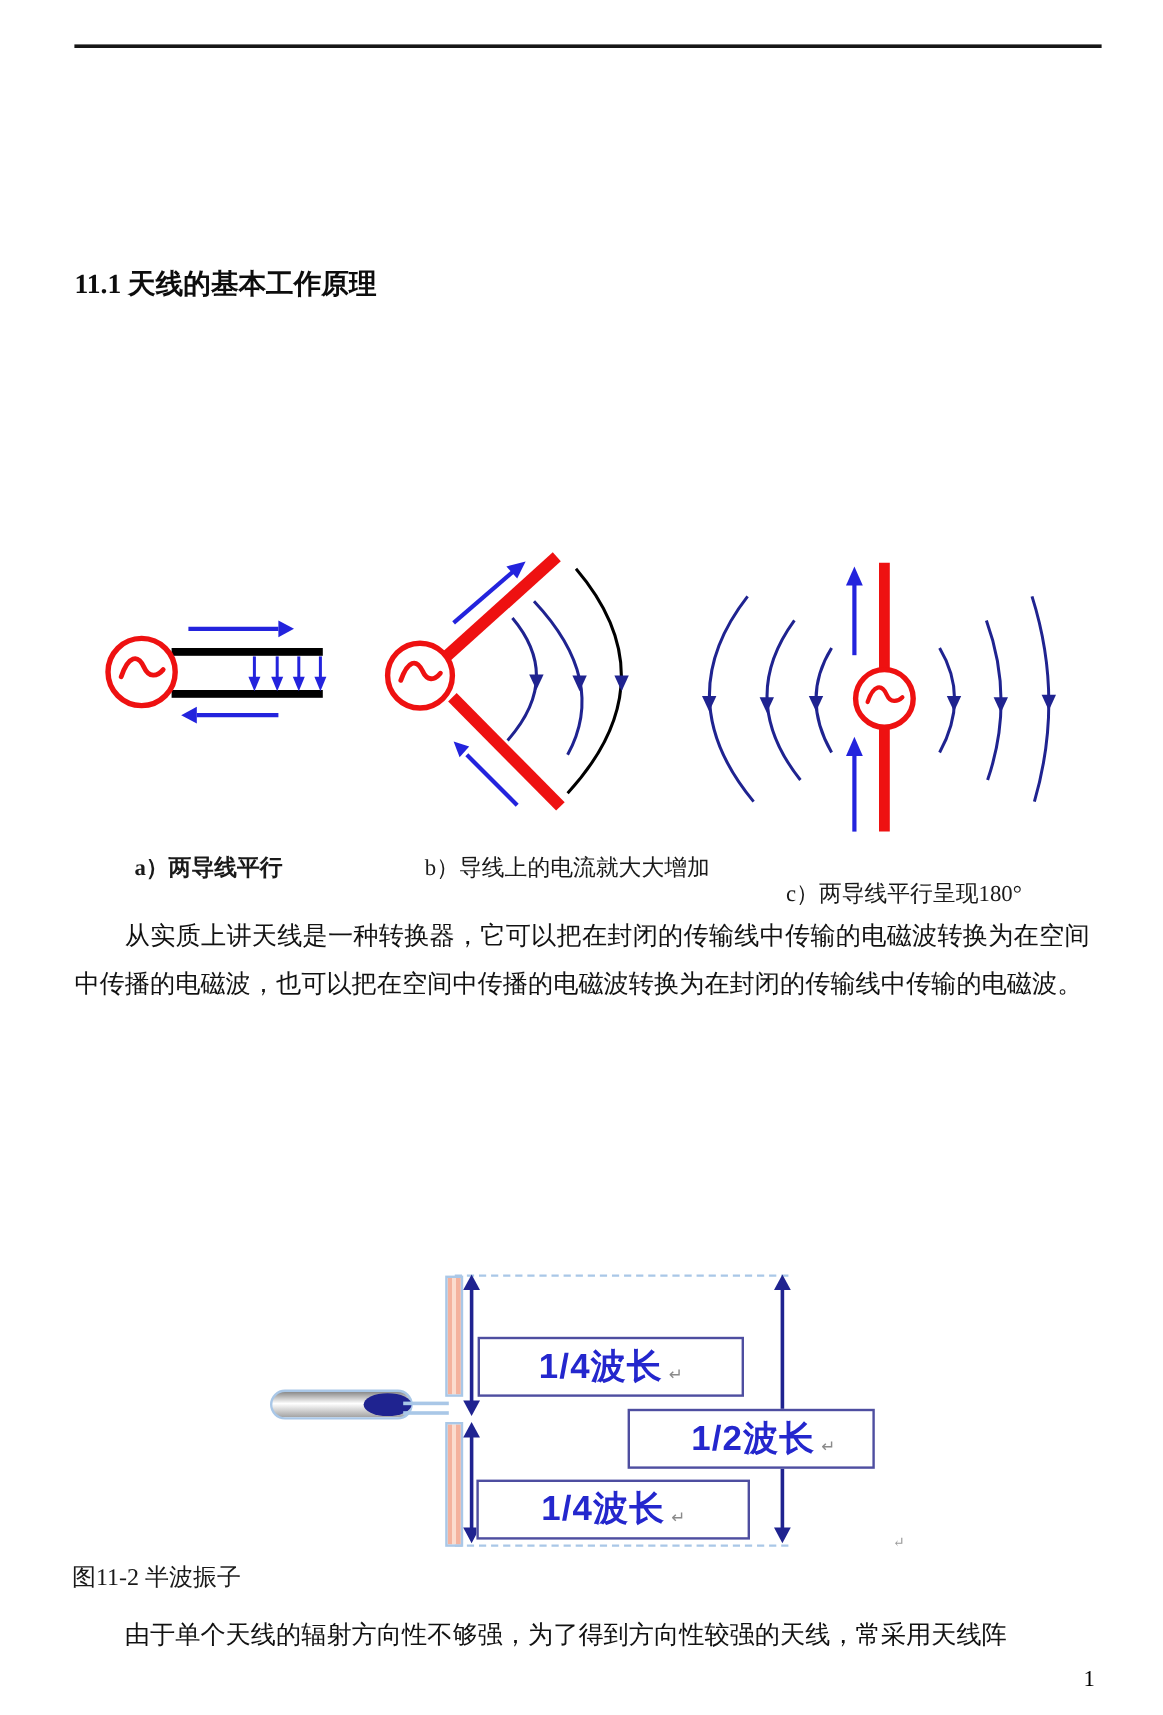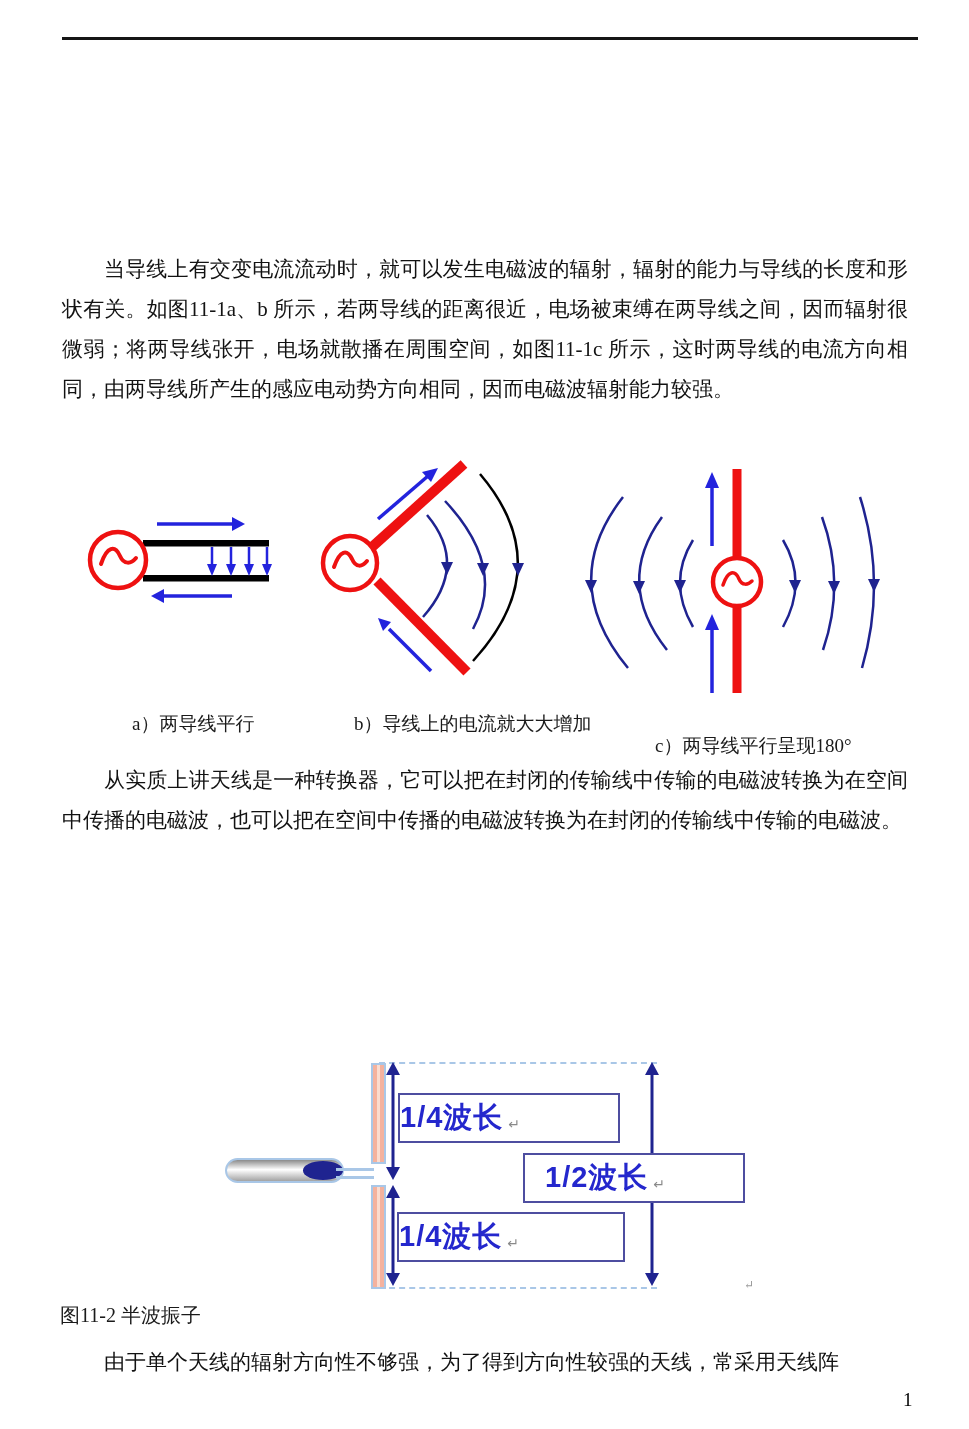--- a/index.html
+++ b/index.html
@@ -37,26 +37,26 @@
   .cable{
     left:225px;top:1158px;width:119px;height:25px;box-sizing:border-box;
     border:2px solid var(--light-blue);border-radius:13px;
     background:linear-gradient(to bottom,#8b8b8b 0%,#ffffff 46%,#a3a3a3 100%);
   }
   .cable-tip{left:303px;top:1161px;width:40px;height:19px;border-radius:50%;background:var(--fig-navy);}
   .feedline{left:336px;width:38px;height:3px;background:var(--light-blue);}
   .feed1{top:1168px;} .feed2{top:1176px;}
   .labelbox{
     box-sizing:border-box;height:50px;background:#ffffff;border:2px solid var(--box-border);
-    display:flex;align-items:center;
+    display:flex;align-items:center;justify-content:center;
     font-family:"Liberation Sans","DejaVu Sans",sans-serif;font-weight:bold;font-size:29px;
-    color:var(--label-blue);letter-spacing:1px;white-space:nowrap;
+    color:var(--label-blue);letter-spacing:1px;white-space:nowrap;margin-top:21px;
   }
   .box-top{left:398px;top:1093px;width:222px;}
-  .box-mid{left:523px;top:1153px;width:222px;padding-left:20px;}
+  .box-mid{left:523px;top:1153px;width:206px;padding-left:20px;}
   .box-bot{left:397px;top:1212px;width:228px;}
   .retmark{font-size:14px;font-weight:normal;color:#8a8a8a;margin-left:5px;margin-top:12px;letter-spacing:0;}
   .stray-mark{left:744px;top:1278px;font-size:12px;color:#9a9a9a;}
   .fig2-title{left:60px;top:1302px;width:860px;text-align:left;font-size:20px;line-height:26px;color:#1a1a1a;}
   .last-par{top:1342px;}
   .watermark{
     left:657px;top:1453px;font-family:Liberation Serif, serif;
     font-size:11px;letter-spacing:0.5px;color:var(--watermark-gray);white-space:nowrap;
   }
   .pagenum{left:903px;top:1389px;font-size:19px;color:#000000;z-index:5;}
@@ -66,22 +66,22 @@
   svg .navyline{stroke:var(--fig-navy);}
 </style>
 </head>
 <body>
 
 <div class="page">
 
   <div class="abs rule"></div>
 
 
-
-  <p class="abs body-par" style="top:249px;">当导线上有交变电流流动时，就可以发生电磁波的辐射，辐射的能力与导线的长度和形状有关。如图11-1a、b 所示，若两导线的距离很近，电场被束缚在两导线之间，因而辐射很微弱；将两导线张开，电场就散播在周围空间，如图11-1c 所示，这时两导线的电流方向相同，由两导线所产生的感应电动势方向相同，因而电磁波辐射能力较强。</p>
+  <h2 class="abs heading">11.1 天线的基本工作原理</h2>
+
 
   <svg class="abs fig1-svg" viewBox="0 0 880 250">
 
     <g>
       <rect x="83" y="85" width="126" height="6.5" fill="var(--fig-black)"></rect>
       <rect x="83" y="120" width="126" height="6.5" fill="var(--fig-black)"></rect>
       <g>
         <line x1="97" y1="69" x2="172" y2="69" class="blueline" stroke-width="3.5"></line>
         <polygon points="172,62 172,76 185,69" fill="var(--fig-blue)"></polygon>
       </g>
@@ -156,21 +156,21 @@
         <polygon points="768,126 780,126 774,139" fill="var(--fig-navy)"></polygon>
         <polygon points="808,124 820,124 814,137" fill="var(--fig-navy)"></polygon>
       </g>
       <g transform="translate(677,127)">
         <circle cx="0" cy="0" r="24" fill="#ffffff" class="redline" stroke-width="4.5"></circle>
         <path d="M -14,3 C -9,-12 -2,-12 2,-3 C 5,4 11,3 15,-1" fill="none" class="redline" stroke-width="3.5" stroke-linecap="round"></path>
       </g>
     </g>
   </svg>
 
-  <div class="abs fig1-cap" style="left:132px;">a）两导线平行</div>
+  <div class="abs fig1-cap" style="left:112px;font-weight:bold;">a）两导线平行</div>
   <div class="abs fig1-cap" style="left:354px;">b）导线上的电流就大大增加</div>
   <div class="abs fig1-cap" style="left:655px;margin-top:22px;">c）两导线平行呈现180°</div>
 
   <p class="abs body-par" style="top:760px;">从实质上讲天线是一种转换器，它可以把在封闭的传输线中传输的电磁波转换为在空间中传播的电磁波，也可以把在空间中传播的电磁波转换为在封闭的传输线中传输的电磁波。</p>
 
 
   <div class="abs dash dash-top"></div>
   <div class="abs dash dash-bot"></div>
 
   <div class="abs antenna antenna-top"></div>

